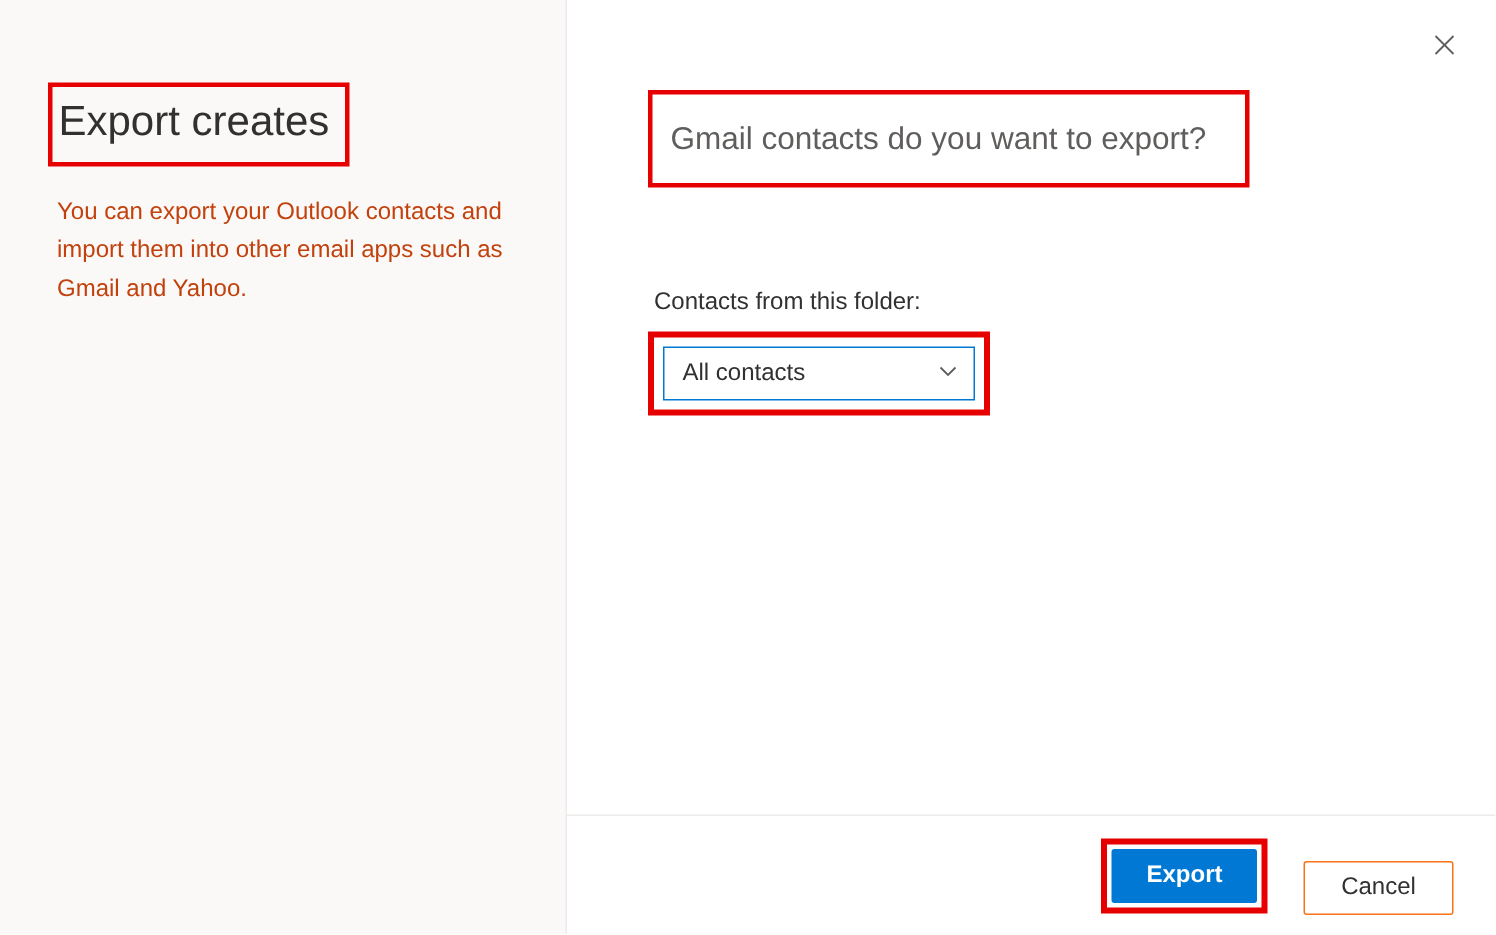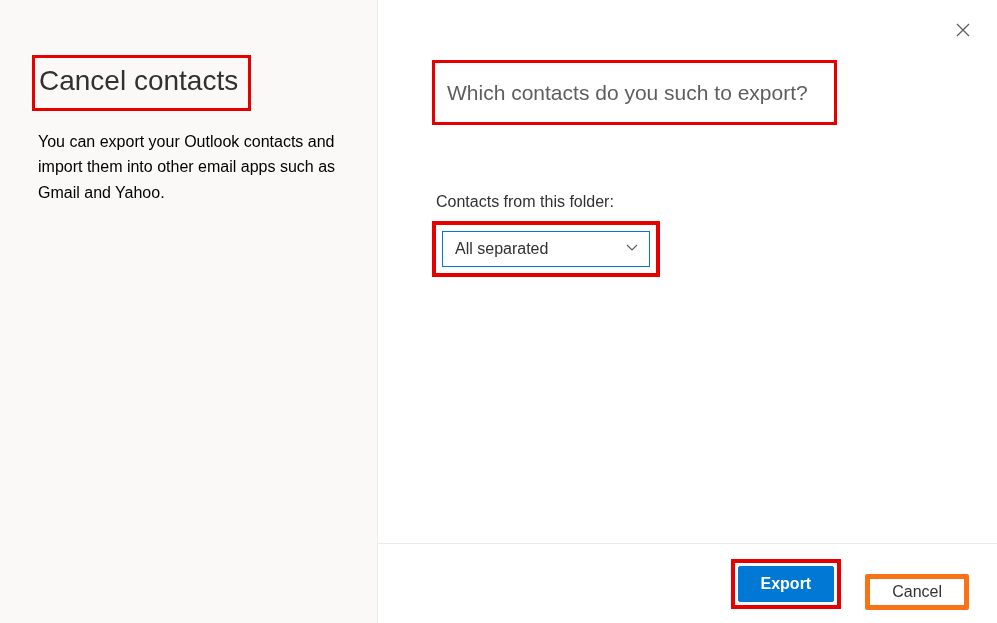--- a/index.html
+++ b/index.html
@@ -72,21 +72,21 @@
     }
     .title-box {
       border: 3px solid #e60000;
       display: inline-block;
       padding: 6px 10px 10px 4px;
       margin-left: -6px;
       margin-bottom: 18px;
     }
     .desc {
       font-size: 16px;
-      color: #000000;
+      color: #c2410c;
       line-height: 1.6;
       margin-bottom: 24px;
     }
     .subtitle {
       font-size: 21px;
       font-weight: 400;
       color: #605e5c;
       line-height: 1.3;
     }
     .subtitle-box {
@@ -143,56 +143,56 @@
       font-weight: 600;
     }
     .btn-primary-box {
       border: 4px solid #e60000;
       display: inline-block;
       padding: 3px;
     }
     .btn-secondary {
       background: #fff;
       color: #323130;
-      border: 5px solid #f97316;
+      border: 1px solid #f97316;
       min-width: 100px;
       margin-top: 16px;
     }
   </style>
 </head>
 <body>
 
 <div class="container">
 
   <div class="left-panel">
     <div class="title-box">
-      <h1 class="title">Cancel contacts</h1>
+      <h1 class="title">Export creates</h1>
     </div>
     <p class="desc">You can export your Outlook contacts and import them into other email apps such as Gmail and Yahoo.</p>
   </div>
 
   <div class="right-panel">
 
     <div class="close-btn">
       <svg viewBox="0 0 14 14" fill="none" stroke="currentColor" stroke-width="1.2">
         <line x1="1" y1="1" x2="13" y2="13"></line>
         <line x1="13" y1="1" x2="1" y2="13"></line>
       </svg>
     </div>
 
     <div class="right-content">
       <div class="subtitle-box">
-        <div class="subtitle">Which contacts do you such to export?</div>
+        <div class="subtitle">Gmail contacts do you want to export?</div>
       </div>
 
       <label class="field-label">Contacts from this folder:</label>
 
       <div class="dropdown-box">
         <div class="dropdown">
-          <span>All separated</span>
+          <span>All contacts</span>
           <span class="chevron">
             <svg width="14" height="14" viewBox="0 0 14 14" fill="none" stroke="currentColor" stroke-width="1.2">
               <polyline points="2,5 7,10 12,5"></polyline>
             </svg>
           </span>
         </div>
       </div>
     </div>
 
     <div class="footer">

